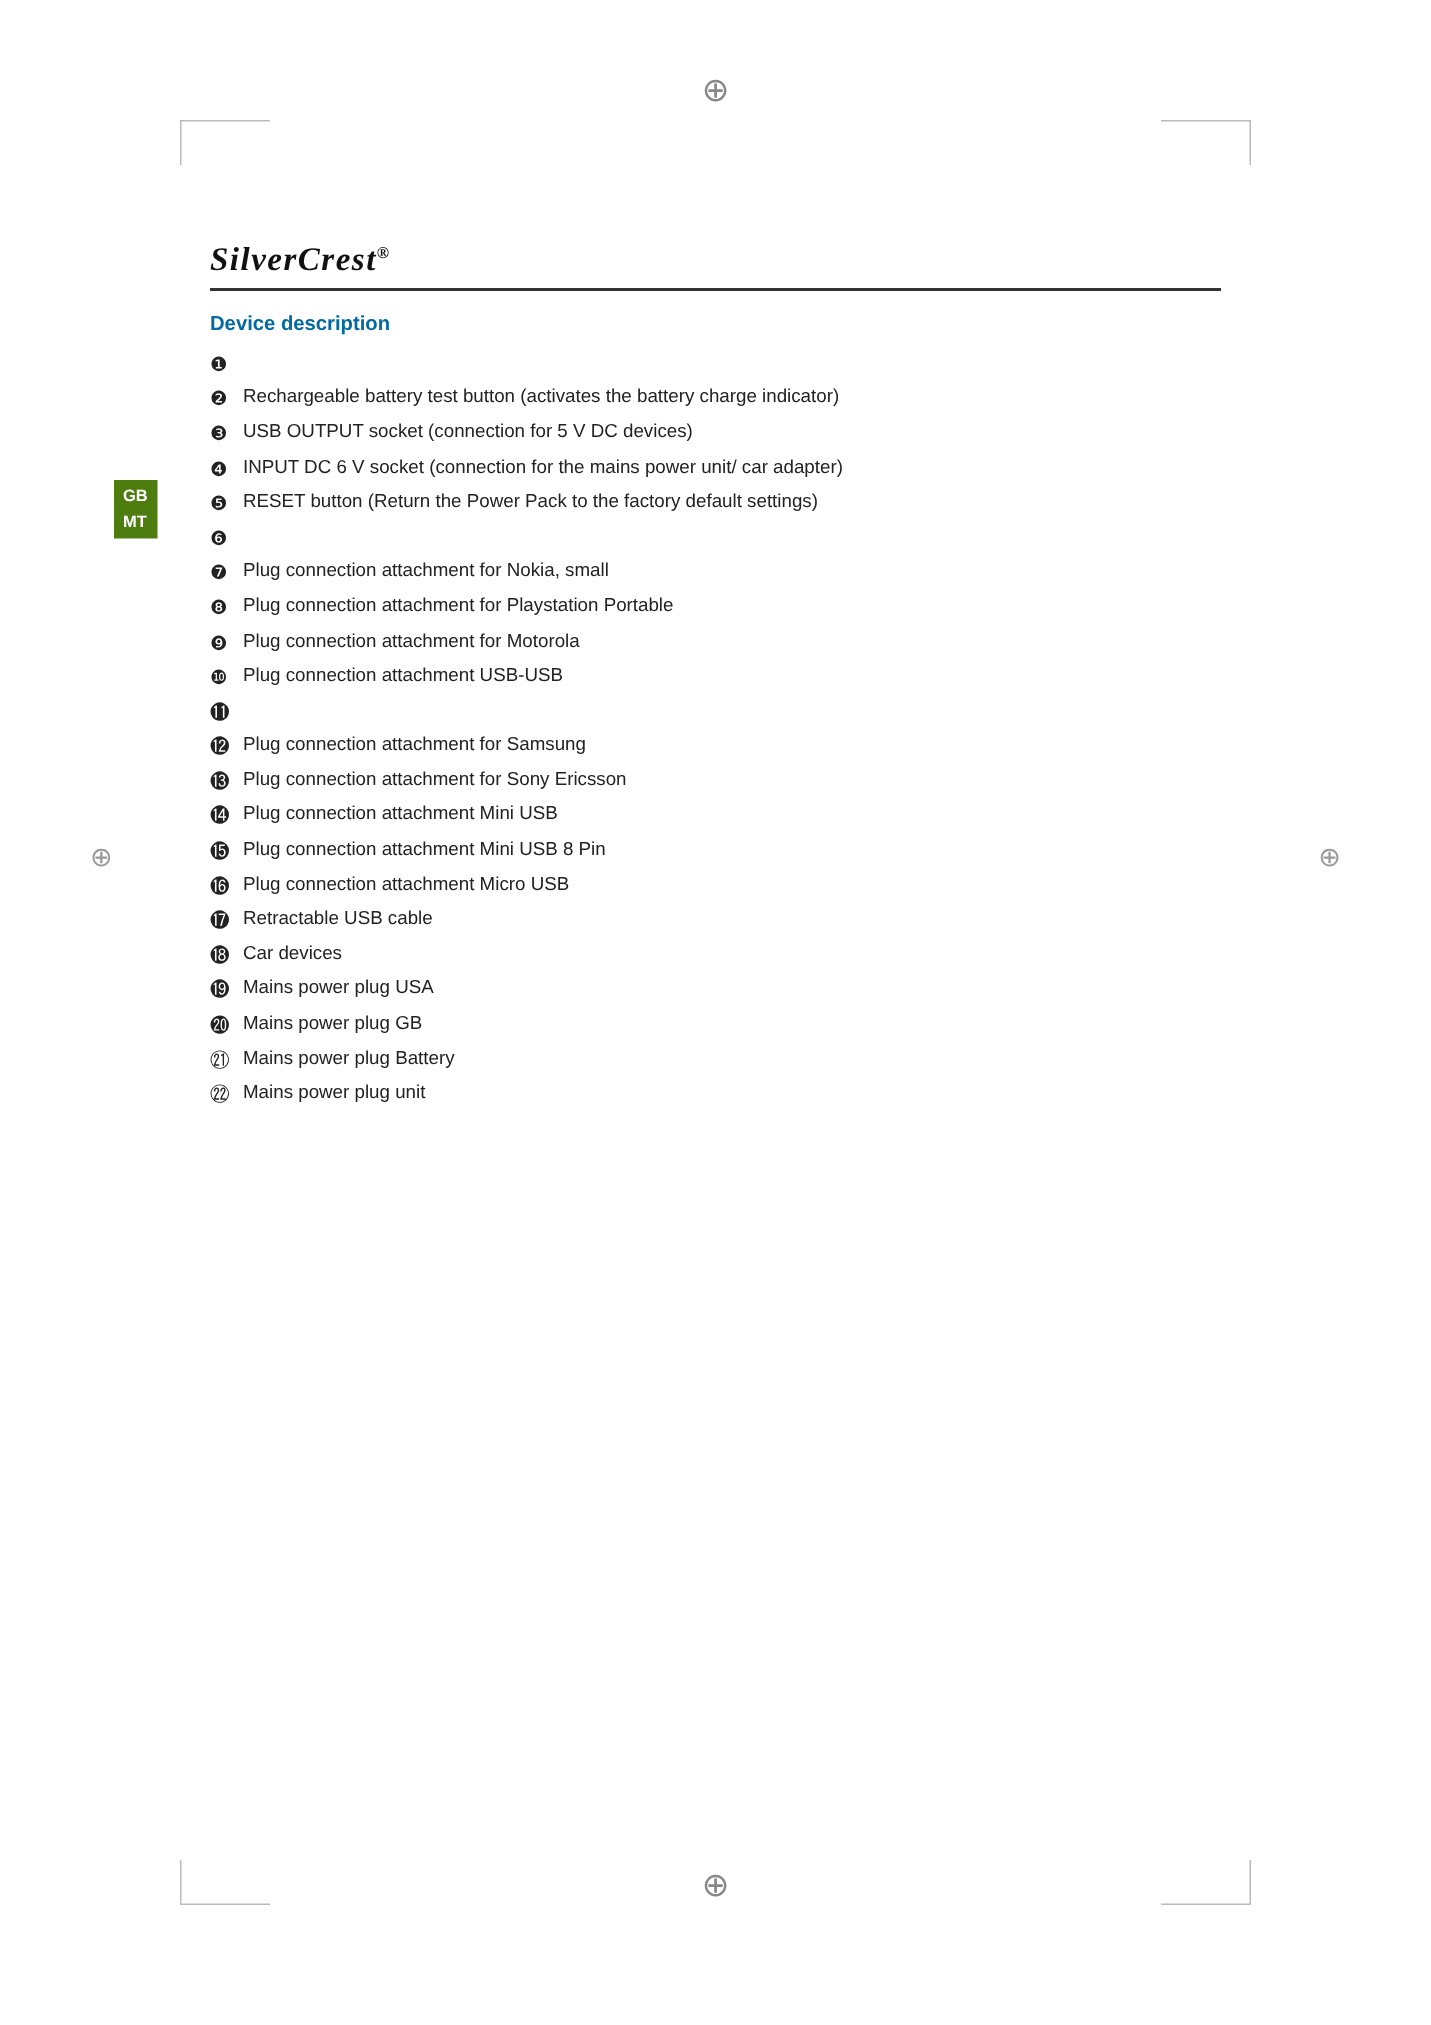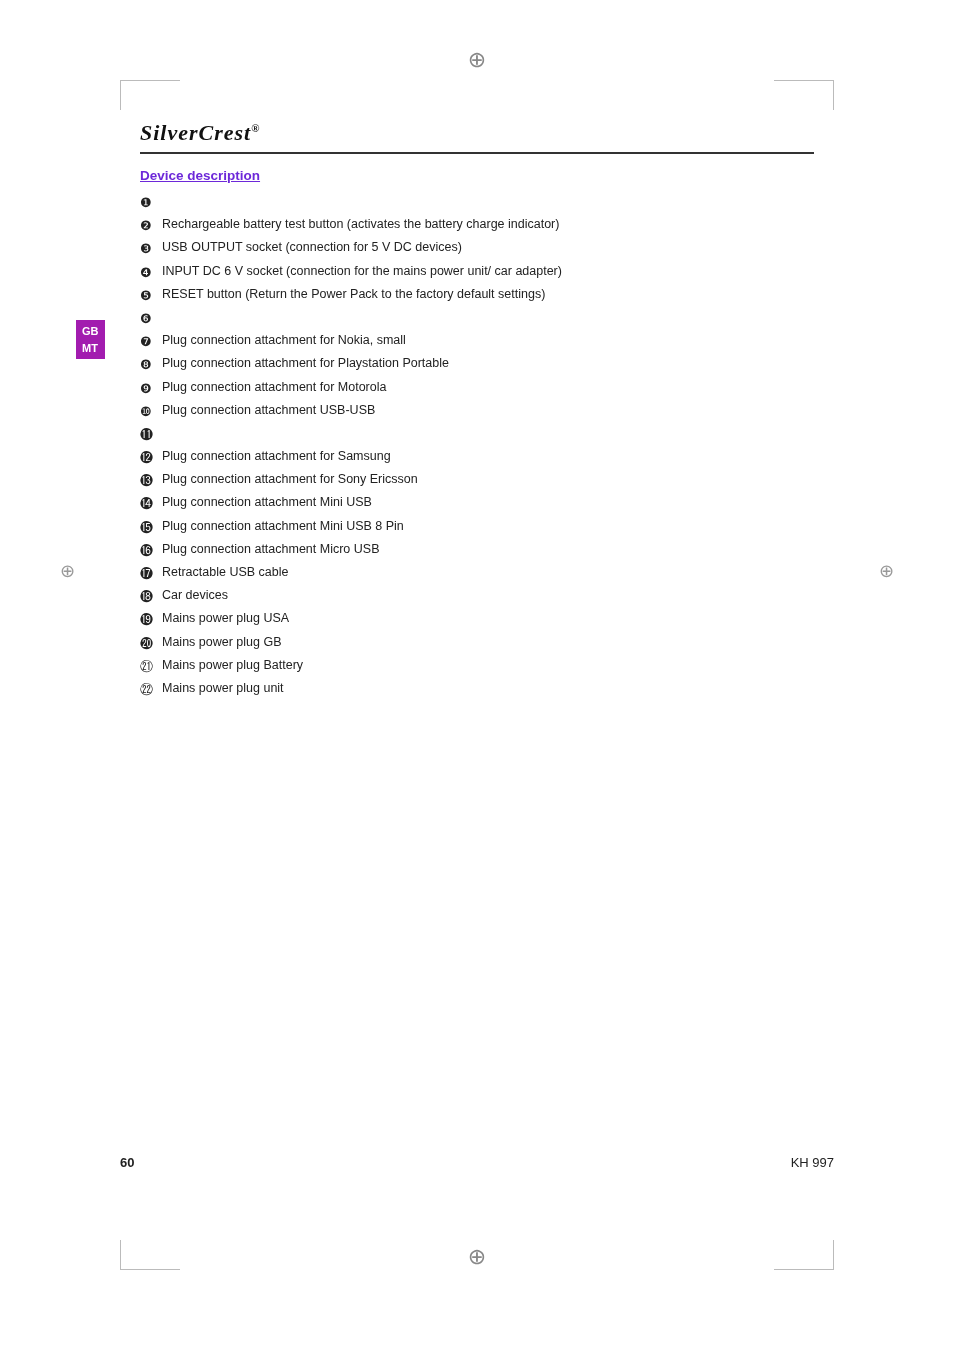--- a/index.html
+++ b/index.html
@@ -70,42 +70,42 @@
     .content-area {
       margin: 0 120px;
       padding: 0 20px;
     }
 
     
     .brand-header {
       border-bottom: 2px solid #333;
       padding-bottom: 6px;
       margin-bottom: 14px;
+      margin-top: 40px;
     }
     .brand-name {
       font-family: Georgia, 'Times New Roman', serif;
       font-size: 22px;
       font-weight: bold;
       letter-spacing: 1px;
       color: #111;
       font-style: italic;
     }
     .brand-name sup {
       font-size: 11px;
       vertical-align: super;
       font-style: normal;
     }
 
     
     .section-title {
       font-weight: bold;
       font-size: 13.5px;
       margin-bottom: 10px;
-      color: #6d28d9;
-      text-decoration: underline;
+      color: #0369a1;
     }
 
     
     .items-list {
       list-style: none;
       padding: 0;
     }
     .items-list li {
       display: flex;
       align-items: flex-start;
@@ -126,21 +126,21 @@
     
     .gb-mt-label {
       position: absolute;
       left: 76px;
       top: 320px;
       display: flex;
       flex-direction: column;
       align-items: center;
     }
     .gb-mt-box {
-      background: #a21caf;
+      background: #4d7c0f;
       color: #fff;
       font-weight: bold;
       font-size: 11px;
       padding: 3px 6px;
       line-height: 1.5;
     }
 
     
     .left-reg {
       position: absolute;
@@ -344,24 +344,20 @@
           <span class="item-text">Mains power plug Battery</span>
         </li>
         <li>
           <span class="item-num circled">㉒</span>
           <span class="item-text">Mains power plug unit</span>
         </li>
       </ul>
 
   </div>
 
-  <div class="footer-area">
-    <span class="footer-page-num">60</span>
-    <span class="footer-model">KH 997</span>
-  </div>
 
   <div class="bottom-line-left"></div>
   <div class="vert-line-left-bot"></div>
   <div class="bottom-line-right"></div>
   <div class="vert-line-right-bot"></div>
 
   <div class="bottom-mark-area">
     <span class="reg-mark">⊕</span>
   </div>
 

